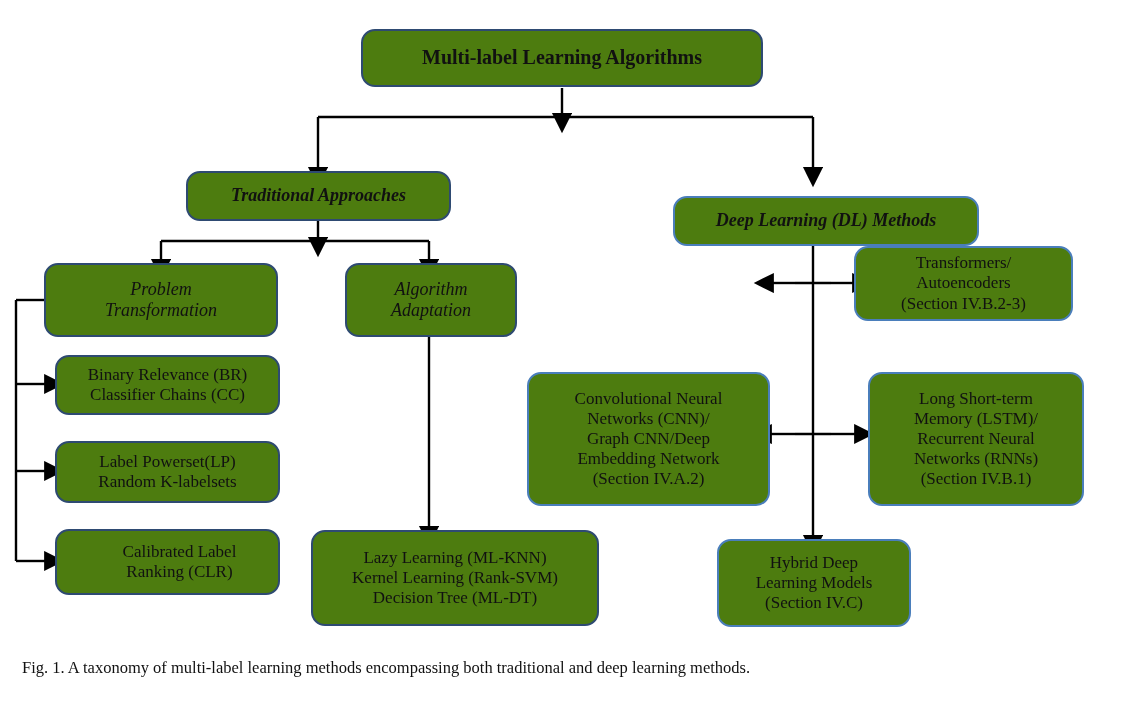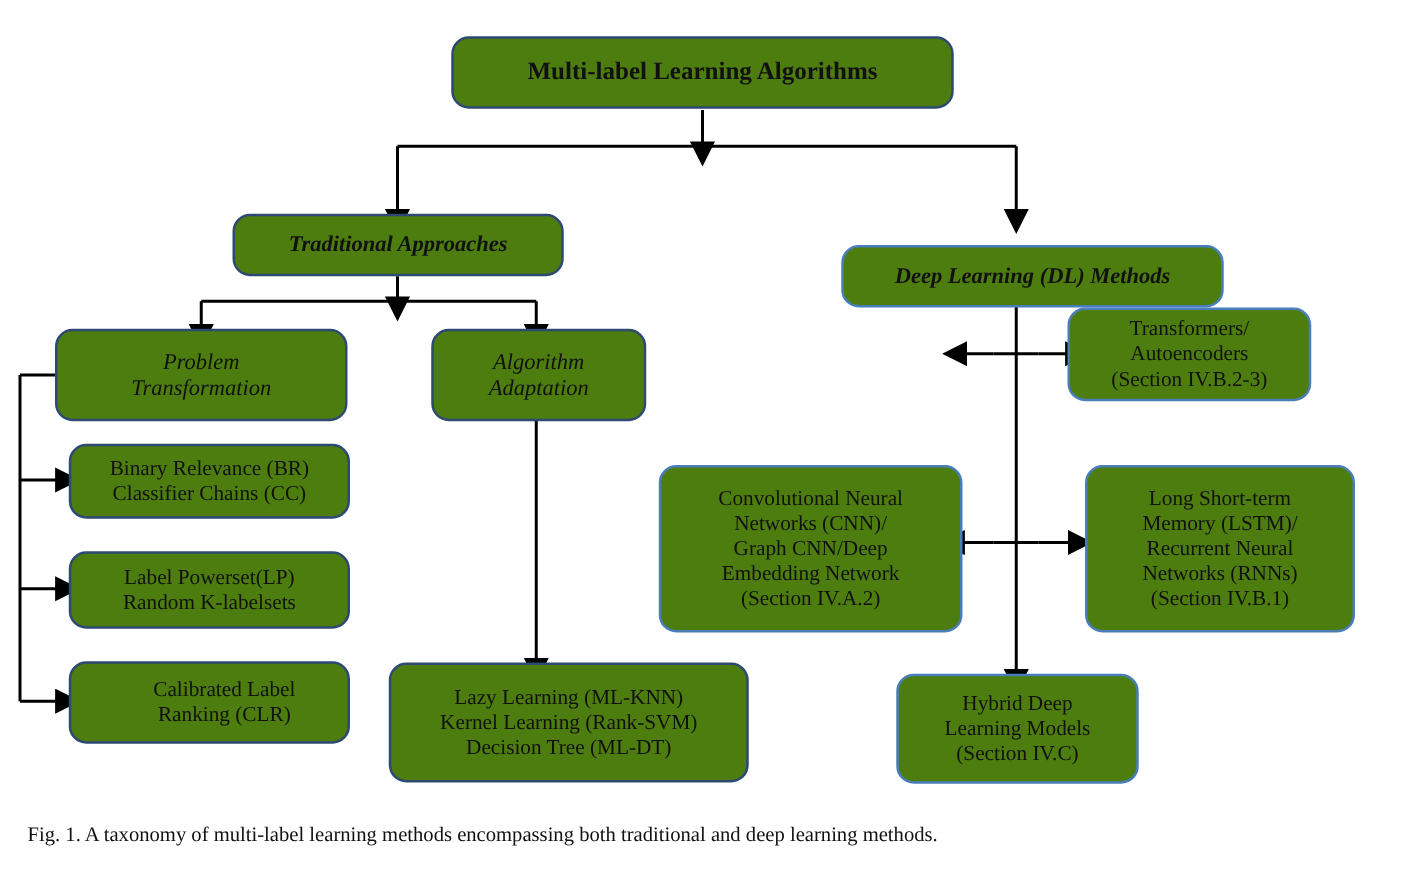--- a/index.html
+++ b/index.html
@@ -128,21 +128,21 @@
 Random K-labelsets</div>
 
   <div class="node navy t17" style="left:55px; top:529px; width:225px; height:66px;padding-left:24px;">Calibrated Label
 Ranking (CLR)</div>
 
   <div class="node navy t17" style="left:311px; top:530px; width:288px; height:96px;">Lazy Learning (ML-KNN)
 Kernel Learning (Rank-SVM)
 Decision Tree (ML-DT)</div>
 
 
-  <div class="node blue t17" style="left:854px; top:246px; width:195px; height:75px;">Transformers/
+  <div class="node blue t17" style="left:854px; top:246px; width:219px; height:75px;">Transformers/
 Autoencoders
 (Section IV.B.2-3)</div>
 
   <div class="node blue t17" style="left:527px; top:372px; width:243px; height:134px;">Convolutional Neural
 Networks (CNN)/
 Graph CNN/Deep
 Embedding Network
 (Section IV.A.2)</div>
 
   <div class="node blue t17" style="left:856px; top:372px; width:216px; height:134px;margin-left:12px;">Long Short-term

